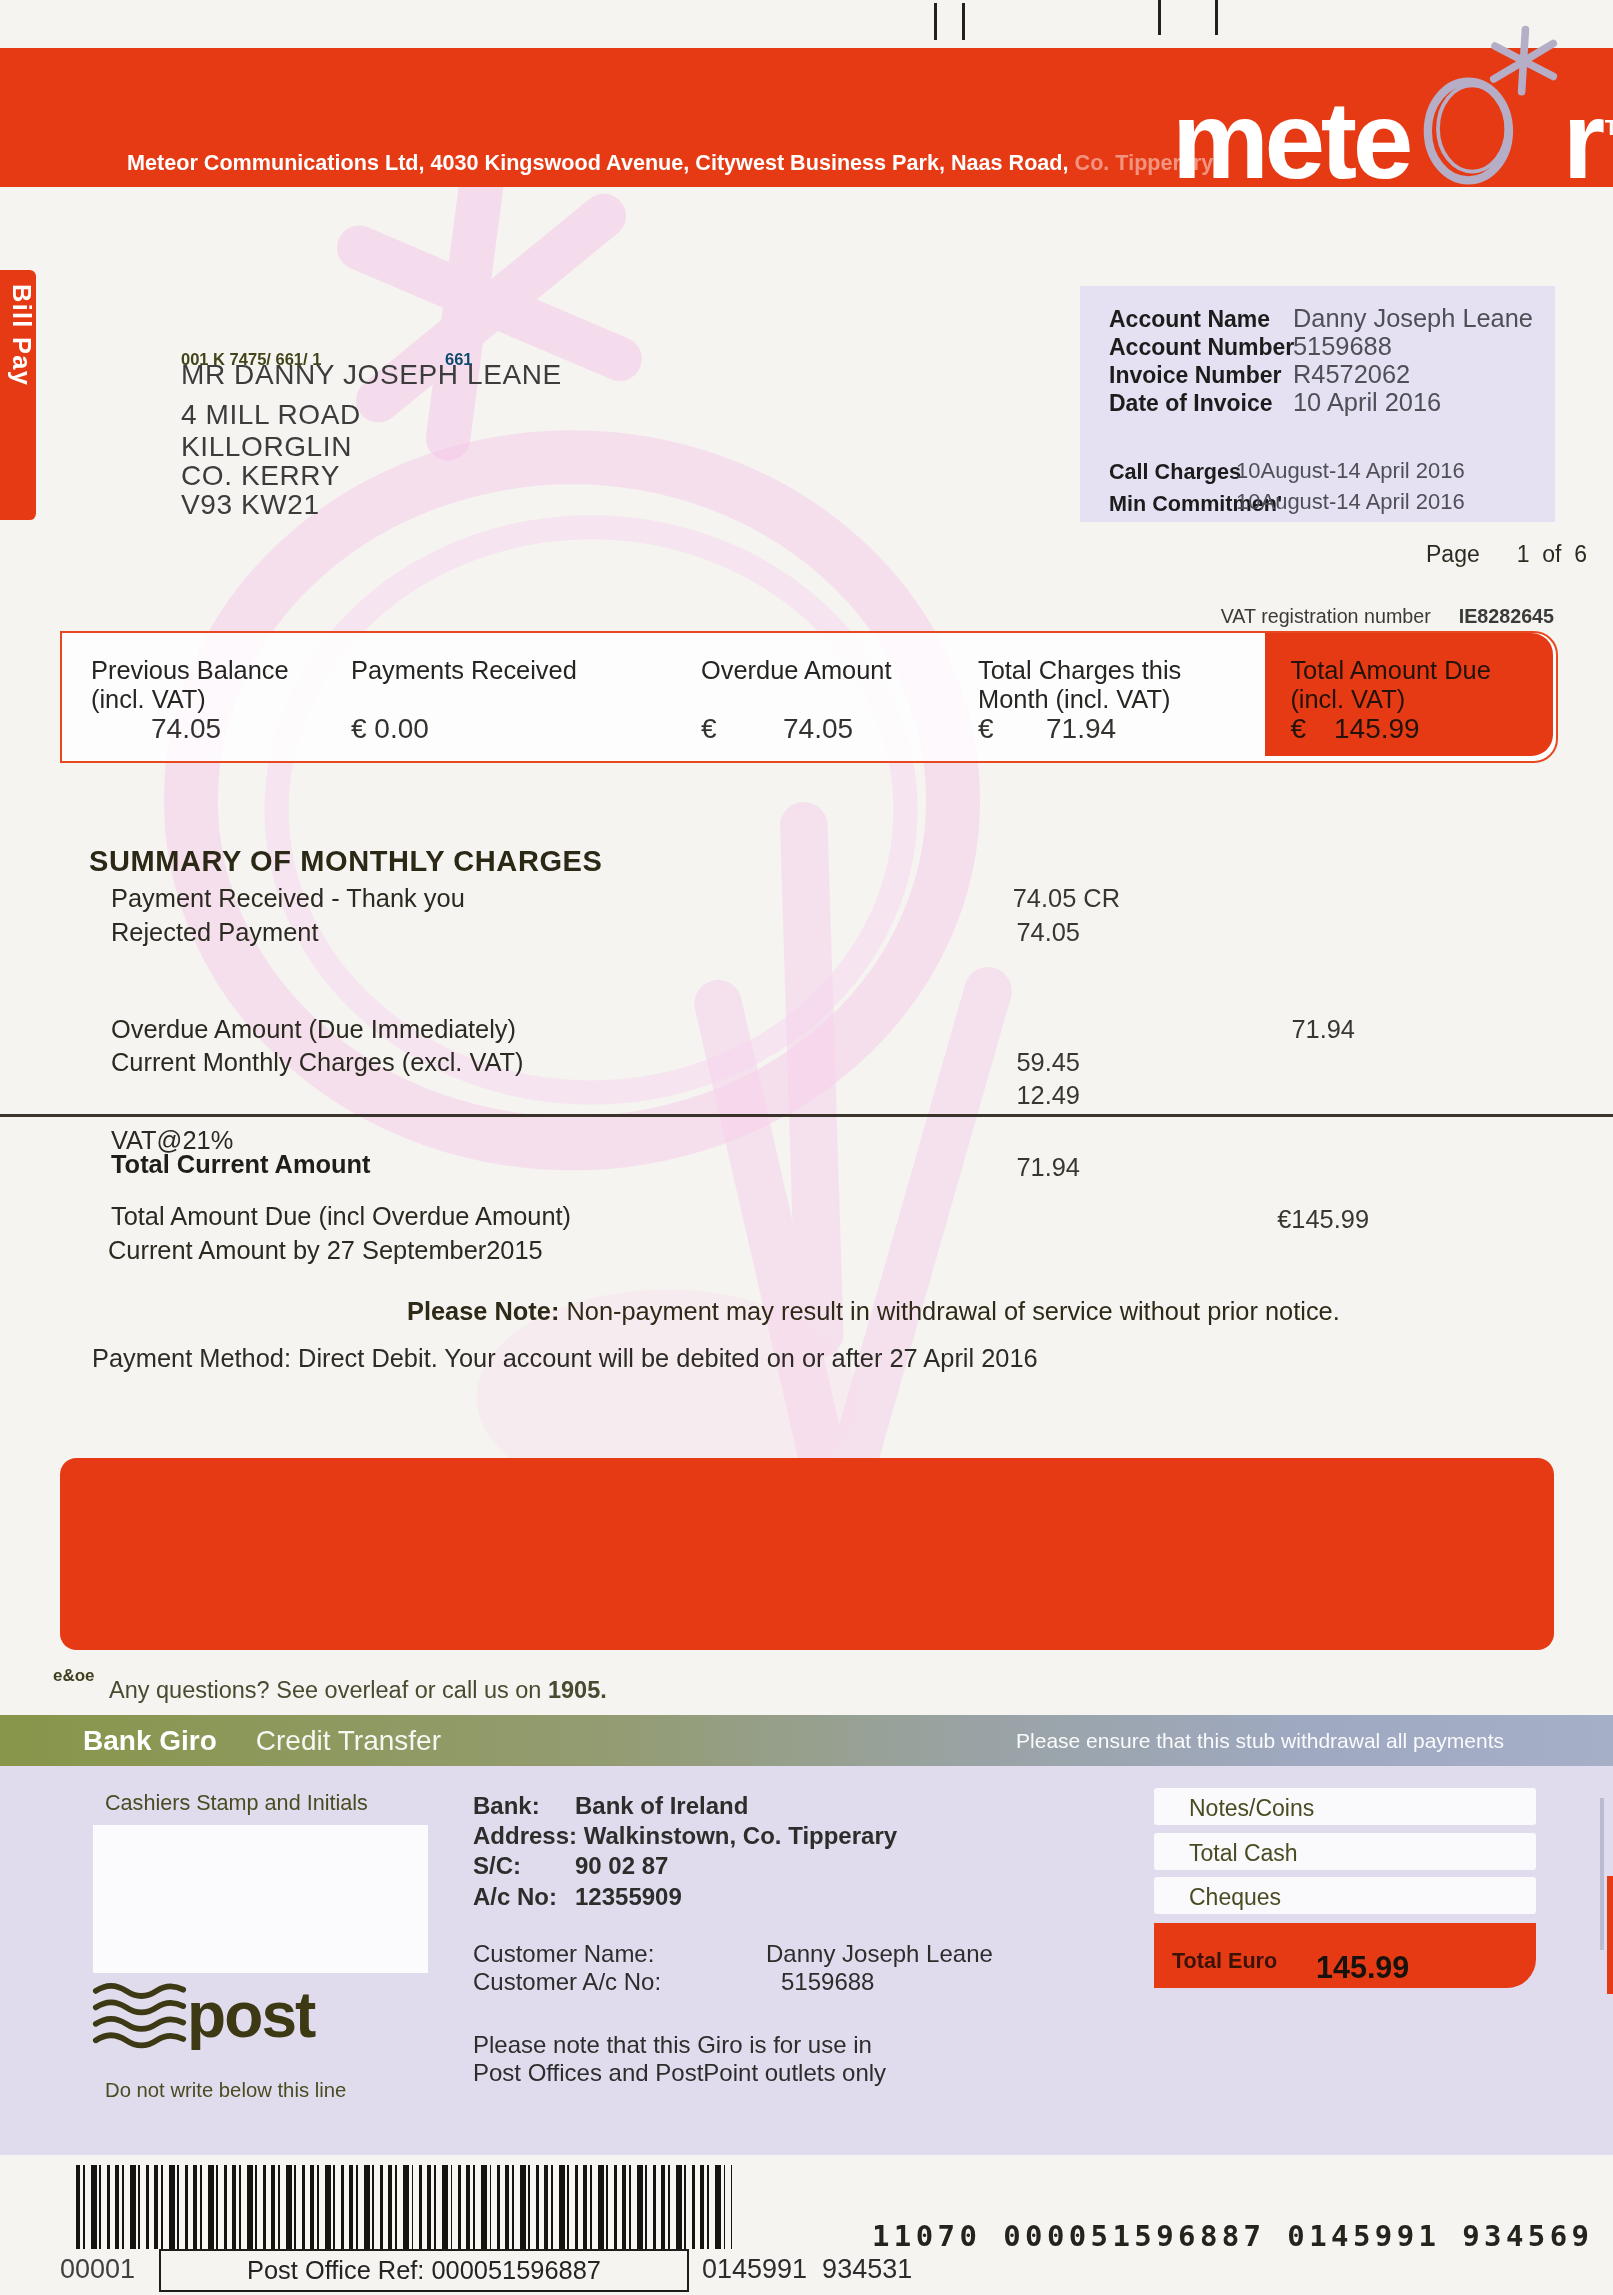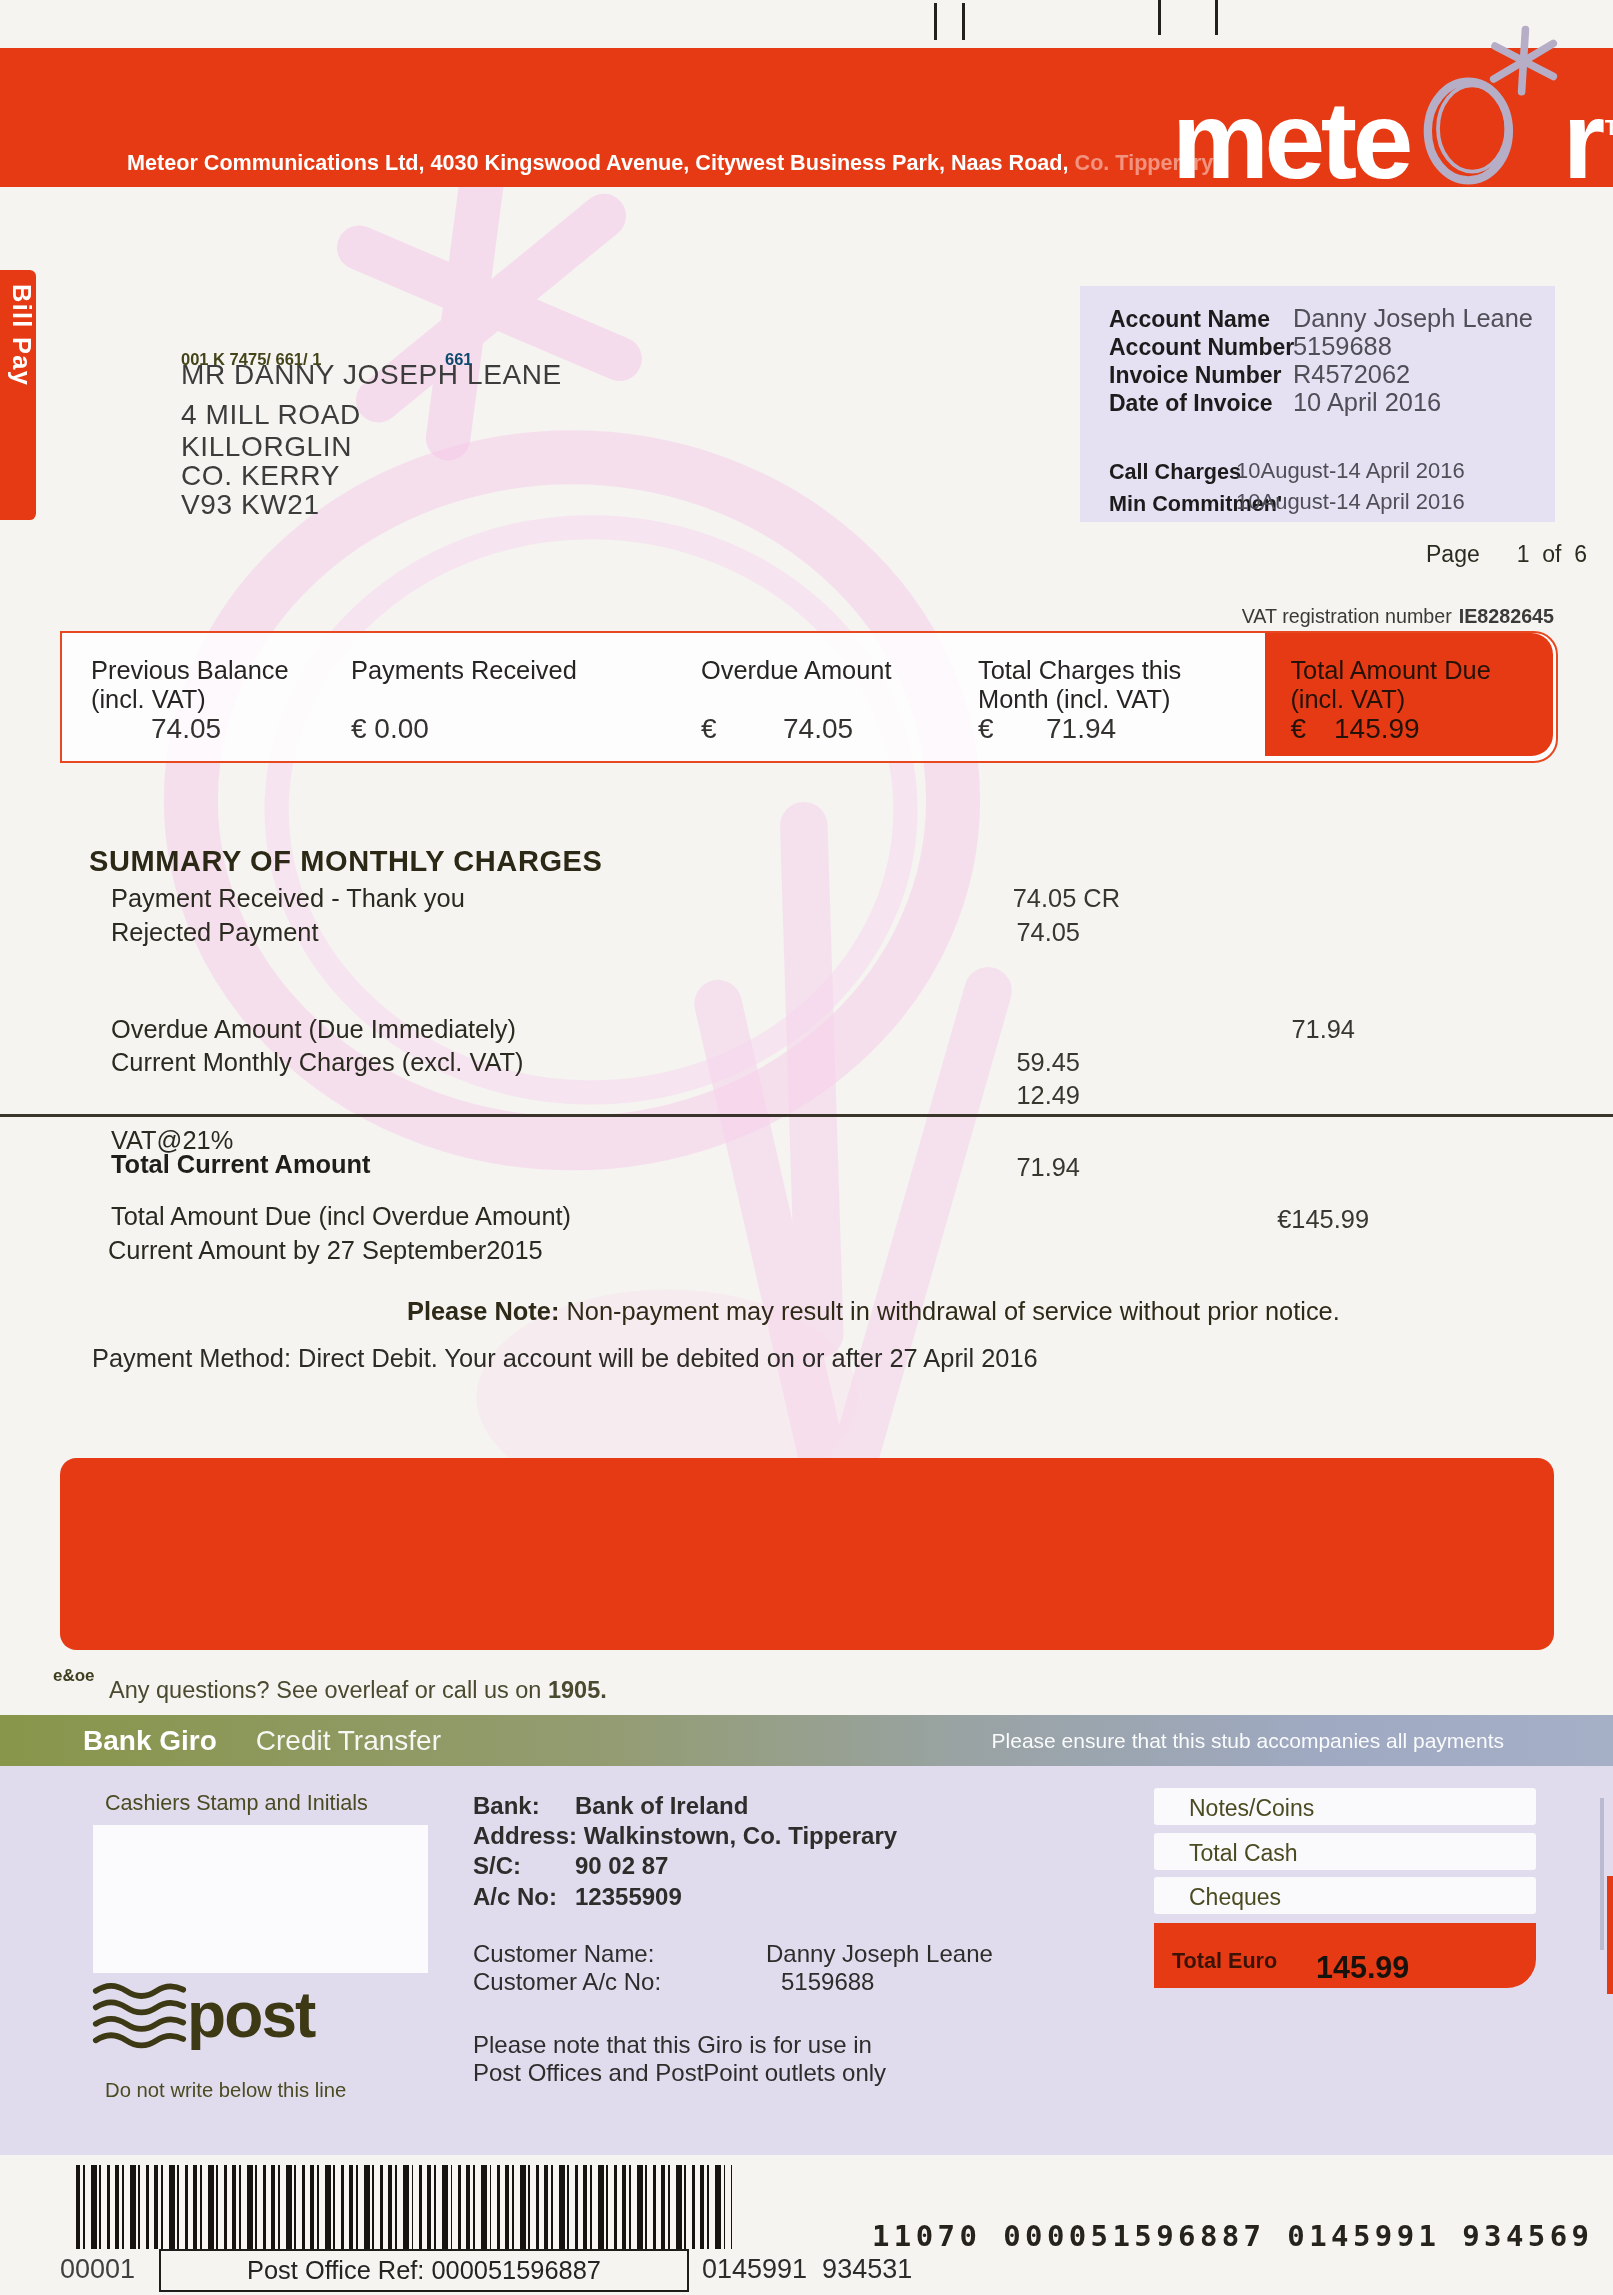--- a/index.html
+++ b/index.html
@@ -131,21 +131,21 @@
     <span class="abs plab" style="left:29px;top:173px;">Call Charges</span>
     <span class="abs pval" style="left:156px;top:172px;">10August-14 April 2016</span>
     <span class="abs plab" style="left:29px;top:205px;">Min Commitmen'</span>
     <span class="abs pval" style="left:156px;top:203px;">10August-14 April 2016</span>
   </div>
 
   <div class="abs z" style="left:1426px;top:541px;font-size:23px;color:#2b2b20;display:flex;gap:37px;">
     <span>Page</span>
     <span style="white-space:pre;">1  of  6</span>
   </div>
-  <div class="abs z" style="right:60px;top:605px;font-size:19.7px;color:#3a3a38;display:flex;gap:7px;">
+  <div class="abs z" style="right:60px;top:605px;font-size:19.7px;color:#3a3a38;display:flex;gap:28px;">
     <span>VAT registration number</span>
     <b>IE8282645</b>
   </div>
 
   <div class="sumbox">
     <div class="redcell">
       <span class="h abs" style="left:25.4px;top:23px;">Total Amount Due</span>
       <span class="h abs" style="left:25.4px;top:52px;">(incl. VAT)</span>
       <span class="v abs" style="left:25.4px;top:80px;">€</span>
       <span class="v abs" style="left:69px;top:80px;">145.99</span>
@@ -194,21 +194,21 @@
 
   <div class="abs z" style="left:53px;top:1666px;font-size:17px;font-weight:bold;color:#3f3f20;">e&amp;oe</div>
   <div class="abs z" style="left:109px;top:1677px;font-size:23.5px;color:#4a4a30;">
     <span>Any questions? See overleaf or call us on</span>
     <b>1905.</b>
   </div>
 
   <div class="girobar">
     <span style="margin-left:83px;font-size:28px;font-weight:bold;color:#fff;">Bank Giro</span>
     <span style="margin-left:39px;font-size:28px;color:rgba(255,255,255,.92);">Credit Transfer</span>
-    <span style="margin-left:auto;margin-right:110px;font-size:21px;color:rgba(255,255,255,.95);">Please ensure that this stub accompanies all payments</span>
+    <span style="margin-left:auto;margin-right:110px;font-size:21px;color:rgba(255,255,255,.95);">Please ensure that this stub withdrawal all payments</span>
   </div>
 
   <div class="stubbg"></div>
 
   <div class="abs olive" style="left:105px;top:1790px;font-size:21.6px;z-index:3;">Cashiers Stamp and Initials</div>
   <div class="whitebox"></div>
 
   <div class="postlogo">
     <svg width="95" height="76" viewBox="0 0 150 120">
       <g fill="none" stroke="#3c3914" stroke-width="9" stroke-linecap="round">

